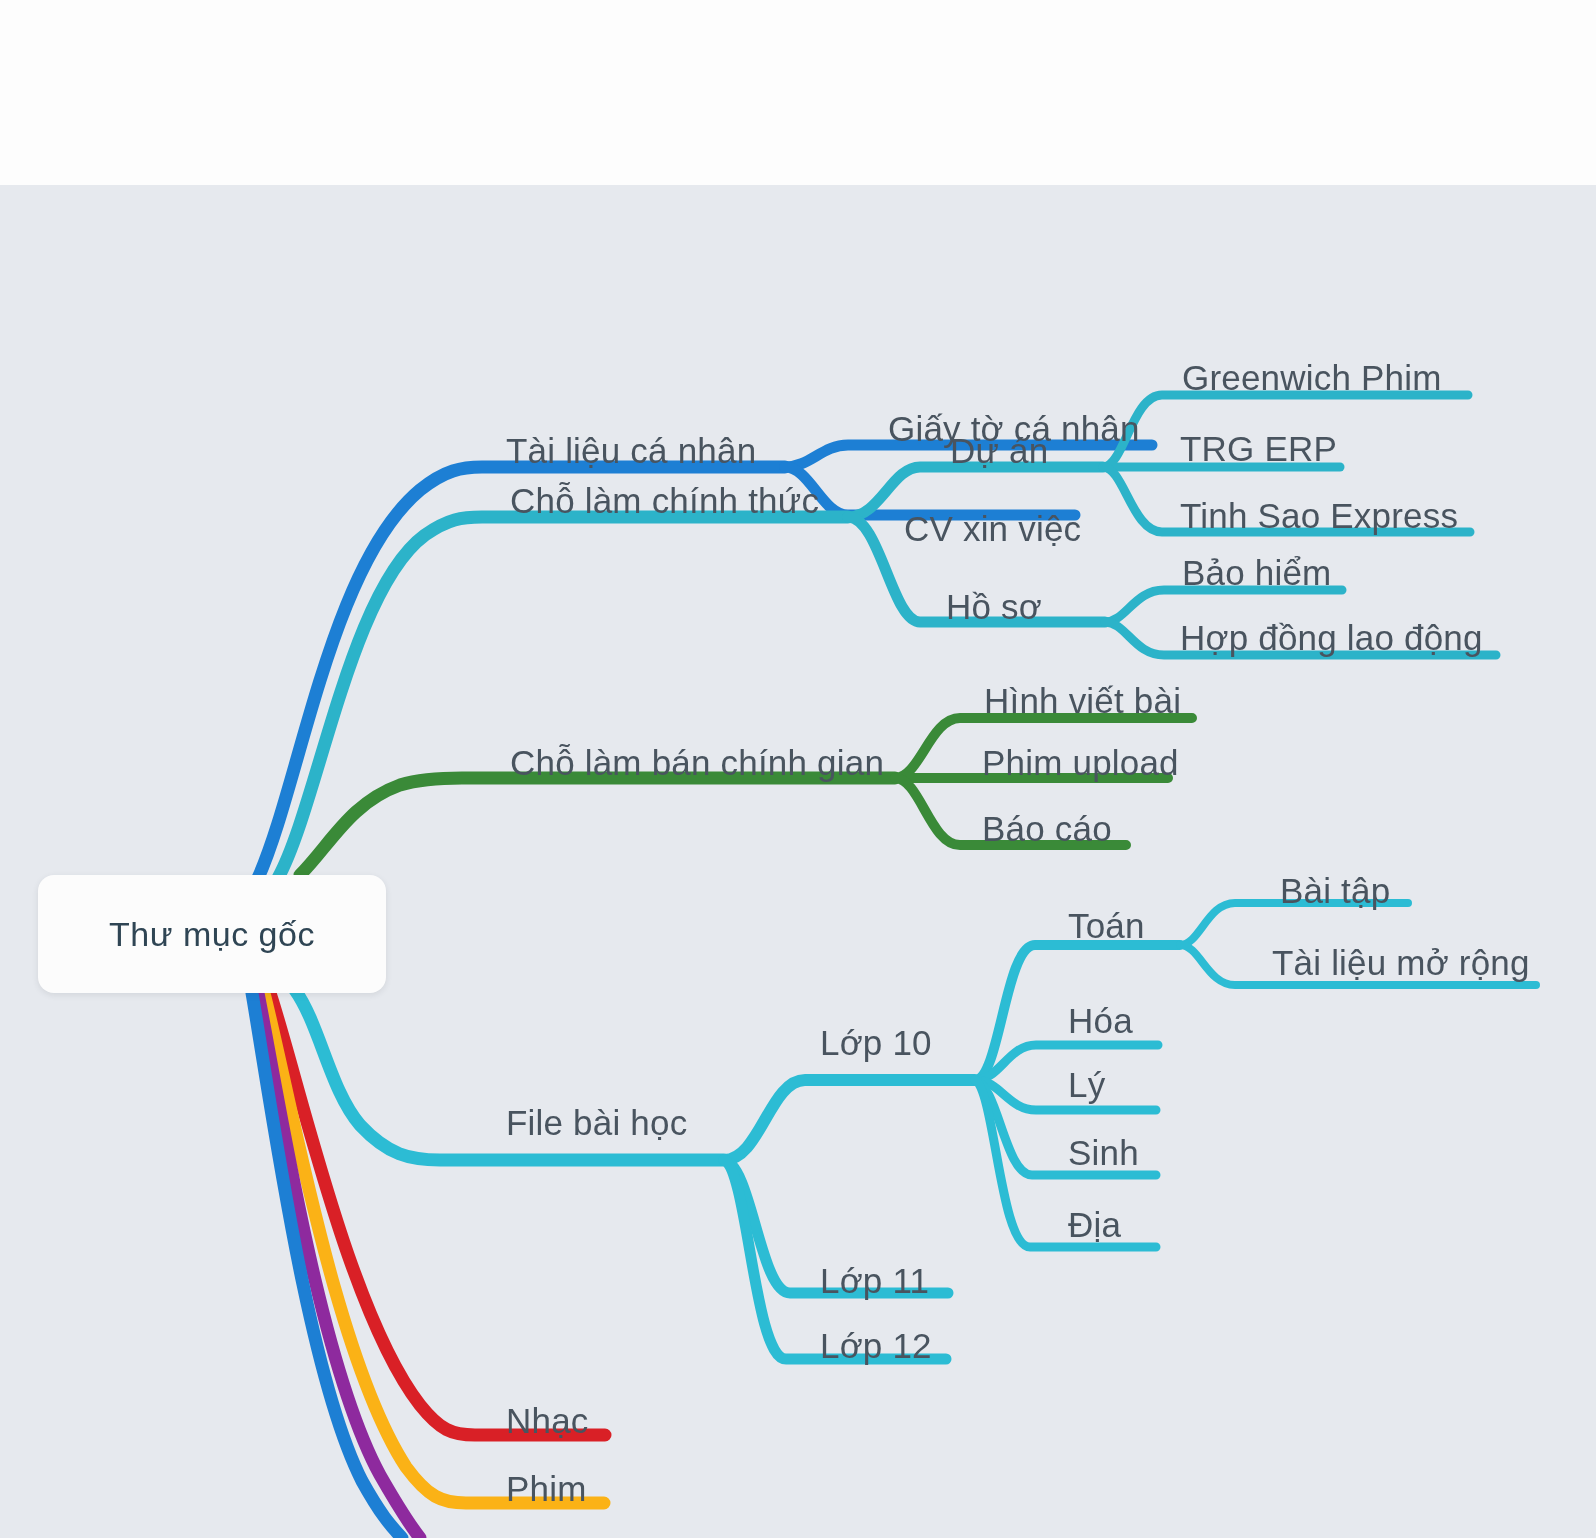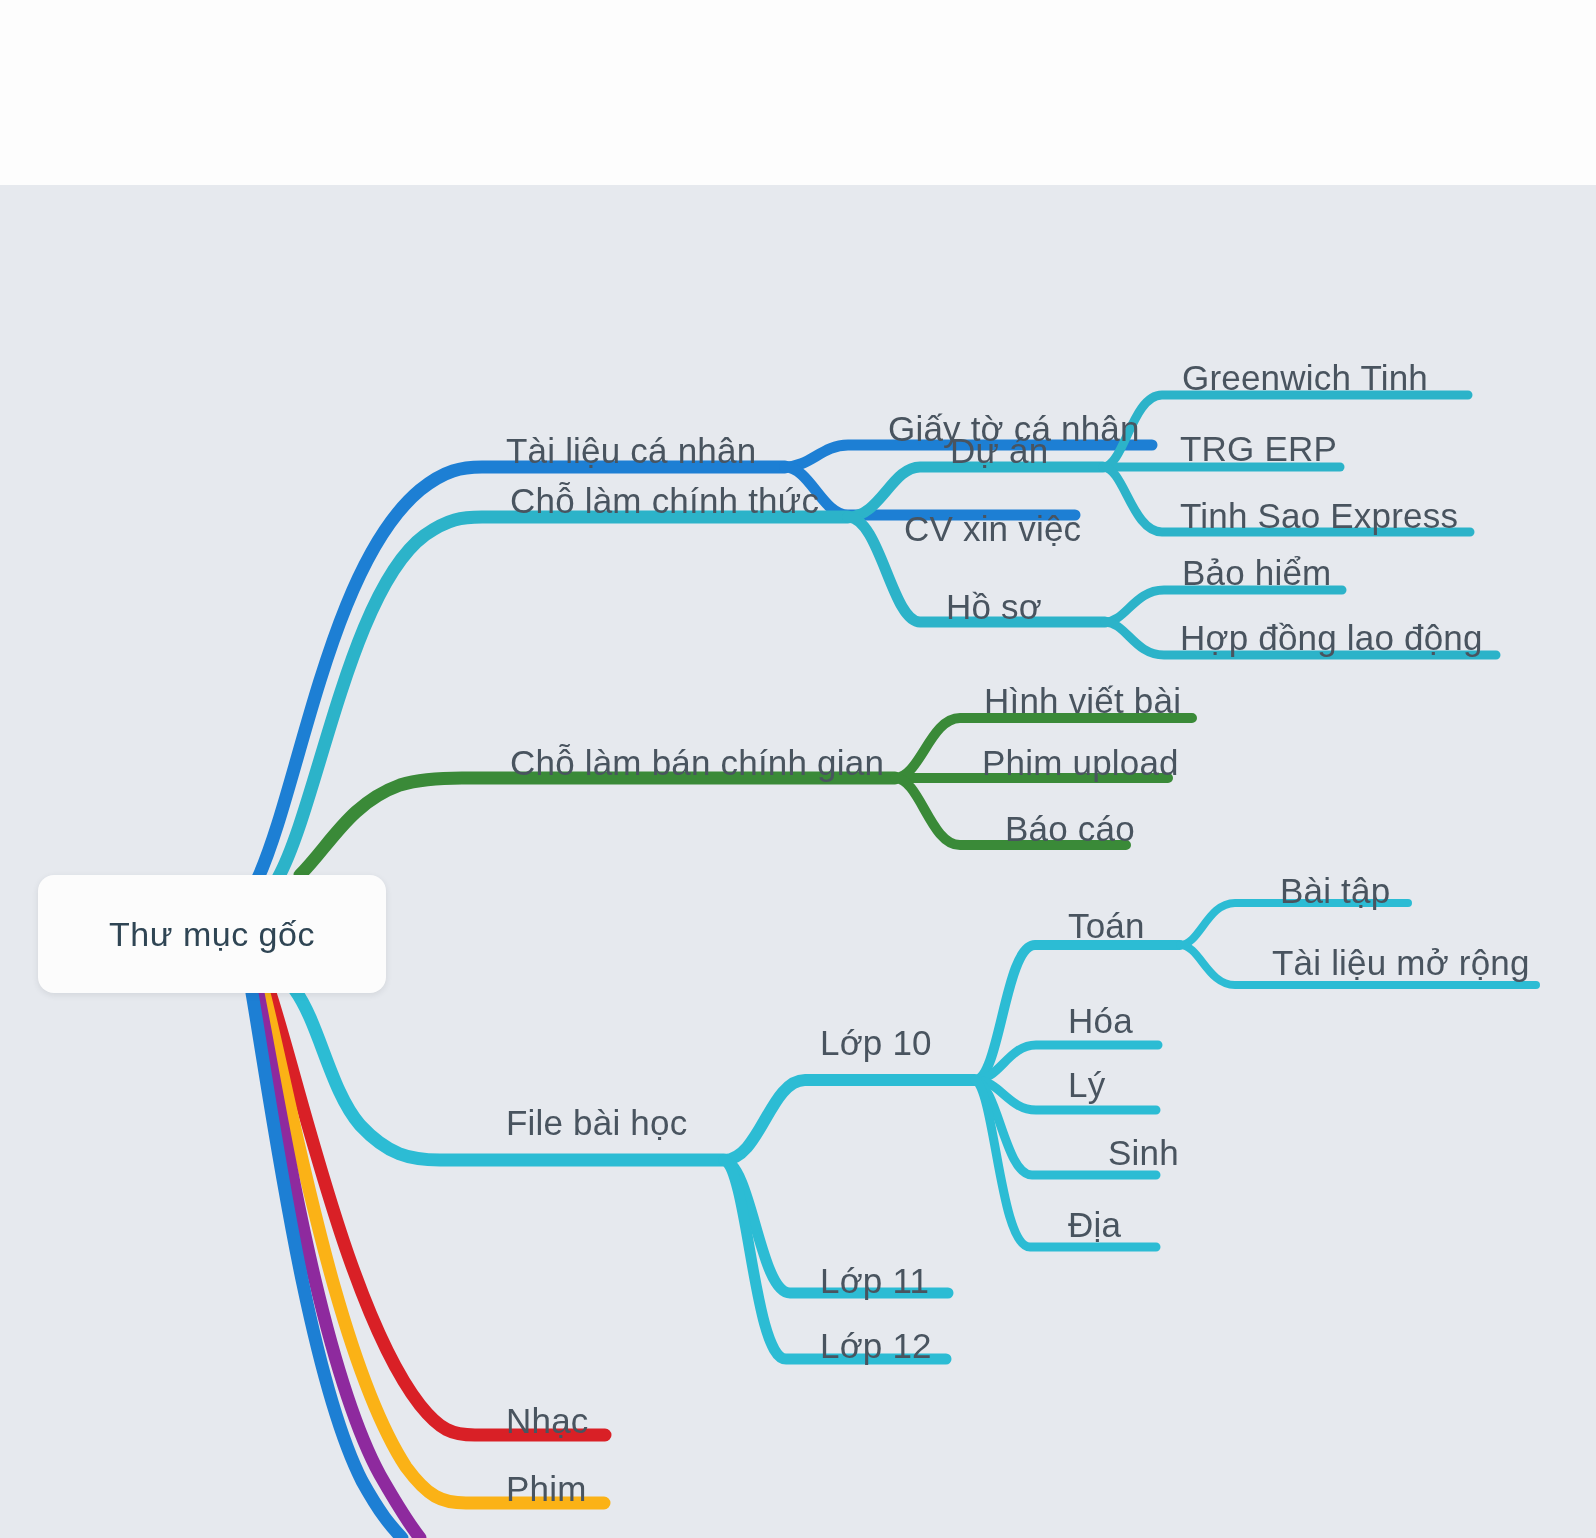--- a/index.html
+++ b/index.html
@@ -131,40 +131,40 @@
       </g>
 
     </svg>
 
     <div class="node-label" style="left:506px; top:248px;">Tài liệu cá nhân</div>
     <div class="node-label" style="left:888px; top:226px;">Giấy tờ cá nhân</div>
     <div class="node-label" style="left:904px; top:294px;margin-top:32px;">CV xin việc</div>
 
     <div class="node-label" style="left:510px; top:298px;">Chỗ làm chính thức</div>
     <div class="node-label" style="left:950px; top:248px;">Dự án</div>
-    <div class="node-label" style="left:1182px; top:175px;">Greenwich Tinh</div>
+    <div class="node-label" style="left:1182px; top:175px;">Greenwich Phim</div>
     <div class="node-label" style="left:1180px; top:246px;">TRG ERP</div>
     <div class="node-label" style="left:1180px; top:313px;">Tinh Sao Express</div>
     <div class="node-label" style="left:946px; top:404px;">Hồ sơ</div>
     <div class="node-label" style="left:1182px; top:370px;">Bảo hiểm</div>
     <div class="node-label" style="left:1180px; top:435px;">Hợp đồng lao động</div>
 
     <div class="node-label" style="left:510px; top:560px;">Chỗ làm bán chính gian</div>
     <div class="node-label" style="left:984px; top:498px;">Hình viết bài</div>
     <div class="node-label" style="left:982px; top:560px;">Phim upload</div>
-    <div class="node-label" style="left:982px; top:626px;margin-left:23px;">Báo cáo</div>
+    <div class="node-label" style="left:982px; top:626px;">Báo cáo</div>
 
     <div class="node-label" style="left:506px; top:920px;">File bài học</div>
     <div class="node-label" style="left:820px; top:840px;">Lớp 10</div>
     <div class="node-label" style="left:1068px; top:723px;">Toán</div>
     <div class="node-label" style="left:1280px; top:688px;">Bài tập</div>
     <div class="node-label" style="left:1272px; top:760px;">Tài liệu mở rộng</div>
     <div class="node-label" style="left:1068px; top:818px;">Hóa</div>
     <div class="node-label" style="left:1068px; top:882px;">Lý</div>
-    <div class="node-label" style="left:1068px; top:950px;margin-left:40px;">Sinh</div>
+    <div class="node-label" style="left:1068px; top:950px;">Sinh</div>
     <div class="node-label" style="left:1068px; top:1022px;">Địa</div>
     <div class="node-label" style="left:820px; top:1078px;">Lớp 11</div>
     <div class="node-label" style="left:820px; top:1143px;">Lớp 12</div>
 
     <div class="node-label" style="left:506px; top:1218px;">Nhạc</div>
     <div class="node-label" style="left:506px; top:1286px;">Phim</div>
 
     <div id="root-node">
       <span id="root-label">Thư mục gốc</span>
     </div>

